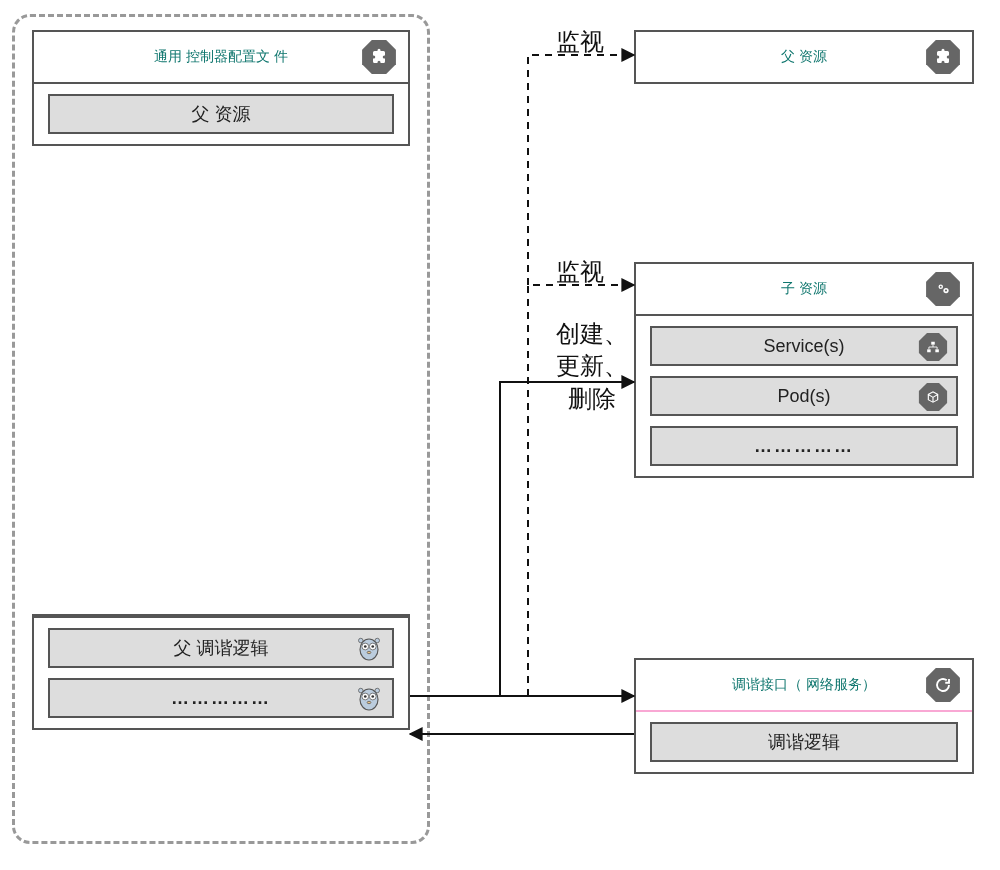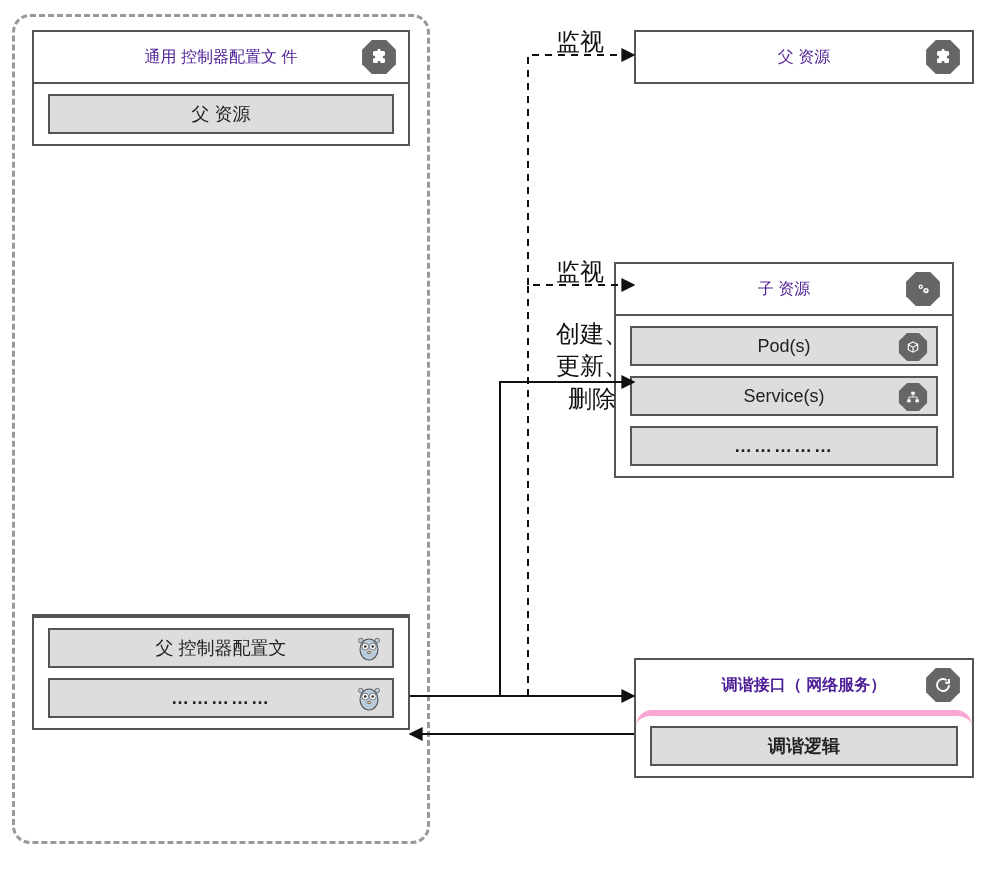--- a/index.html
+++ b/index.html
@@ -16,22 +16,22 @@
     position: absolute;
     border: 2px solid #555;
     background: #fff;
   }
   .box-title {
     display: flex;
     align-items: center;
     justify-content: center;
     position: relative;
     height: 50px;
-    font-size: 16px;
-    color: #4c1d95;
+    font-size: 14px;
+    color: #0f766e;
   }
   .box-title .octicon {
     position: absolute;
     right: 10px;
     top: 6px;
   }
   .item {
     margin: 10px 14px;
     height: 40px;
     background: #ddd;
@@ -103,21 +103,21 @@
   <div style="border-top:2px solid #555;">
     <div class="item">
         <span>父 资源</span>
       </div>
   </div>
 </div>
 
 <div class="box" style="left:32px; top:614px; width:378px;">
   <div style="border-top:2px solid #555;">
     <div class="item">
-      <span>父 控制器配置文</span>
+      <span>父 调谐逻辑</span>
       <span class="gopher">
         <svg viewBox="0 0 40 40">
             <ellipse cx="20" cy="22" rx="12" ry="14" fill="#bcd" stroke="#555" stroke-width="1.5"></ellipse>
             <circle cx="15" cy="18" r="4.5" fill="#fff" stroke="#555"></circle>
             <circle cx="25" cy="18" r="4.5" fill="#fff" stroke="#555"></circle>
             <circle cx="15" cy="18" r="1.8" fill="#333"></circle>
             <circle cx="25" cy="18" r="1.8" fill="#333"></circle>
             <ellipse cx="20" cy="26" rx="2.5" ry="1.6" fill="#e9c48a" stroke="#555"></ellipse>
             <ellipse cx="9" cy="10" rx="3" ry="3" fill="#bcd" stroke="#555"></ellipse>
             <ellipse cx="31" cy="10" rx="3" ry="3" fill="#bcd" stroke="#555"></ellipse>
@@ -148,77 +148,77 @@
     <span class="octicon">
       <span class="oct">
           <svg viewBox="0 0 24 24" width="18" height="18" fill="#fff">
             <path d="M14 3a2 2 0 0 0-4 0v1H6a2 2 0 0 0-2 2v4h1a2 2 0 1 1 0 4H4v4a2 2 0 0 0 2 2h4v-1a2 2 0 1 1 4 0v1h4a2 2 0 0 0 2-2v-4h-1a2 2 0 1 1 0-4h1V6a2 2 0 0 0-2-2h-4V3z"></path>
           </svg>
         </span>
     </span>
   </div>
 </div>
 
-<div class="box" style="left:614px; top:262px; width:340px;">
+<div class="box" style="left:634px; top:262px; width:340px;">
   <div class="box-title">
     <span>子 资源</span>
     <span class="octicon">
       <span class="oct">
           <svg viewBox="0 0 24 24" width="18" height="18" fill="#fff">
             <circle cx="9" cy="9" r="3"></circle>
             <circle cx="16" cy="14" r="3.5"></circle>
             <circle cx="9" cy="9" r="1.2" fill="#666"></circle>
             <circle cx="16" cy="14" r="1.4" fill="#666"></circle>
           </svg>
         </span>
     </span>
   </div>
   <div style="border-top:2px solid #555;">
-    <div class="item">
-      <span>Pod(s)</span>
-      <span style="position:absolute; right:8px; top:4px;">
-        <span class="oct-small">
-            <svg viewBox="0 0 24 24" width="14" height="14" fill="#fff">
-              <path d="M12 2 3 7v10l9 5 9-5V7l-9-5zm0 2.3 6.5 3.6L12 11.5 5.5 7.9 12 4.3zM5 9.4l6 3.3v7L5 16.4v-7zm8 10.3v-7l6-3.3v7l-6 3.3z"></path>
-            </svg>
-          </span>
-      </span>
-    </div>
     <div class="item">
       <span>Service(s)</span>
       <span style="position:absolute; right:8px; top:4px;">
         <span class="oct-small">
             <svg viewBox="0 0 24 24" width="14" height="14" fill="#fff">
               <rect x="9" y="3" width="6" height="5"></rect>
               <rect x="2" y="16" width="6" height="5"></rect>
               <rect x="16" y="16" width="6" height="5"></rect>
               <path d="M12 8v4M12 12H5v4M12 12h7v4" stroke="#fff" stroke-width="1.5" fill="none"></path>
             </svg>
           </span>
       </span>
     </div>
     <div class="item">
+      <span>Pod(s)</span>
+      <span style="position:absolute; right:8px; top:4px;">
+        <span class="oct-small">
+            <svg viewBox="0 0 24 24" width="14" height="14" fill="#fff">
+              <path d="M12 2 3 7v10l9 5 9-5V7l-9-5zm0 2.3 6.5 3.6L12 11.5 5.5 7.9 12 4.3zM5 9.4l6 3.3v7L5 16.4v-7zm8 10.3v-7l6-3.3v7l-6 3.3z"></path>
+            </svg>
+          </span>
+      </span>
+    </div>
+    <div class="item">
         <span class="dots-text">……………</span>
       </div>
   </div>
 </div>
 
-<div class="box" style="left:634px; top:658px; width:340px;font-weight:bold;">
+<div class="box" style="left:634px; top:658px; width:340px;">
   <div class="box-title">
     <span>调谐接口（ 网络服务）</span>
     <span class="octicon">
       <span class="oct">
           <svg viewBox="0 0 24 24" width="18" height="18" fill="none" stroke="#fff" stroke-width="2.5">
             <path d="M20 12a8 8 0 1 1-3-6.2"></path>
             <path d="M20 4v5h-5"></path>
           </svg>
         </span>
     </span>
   </div>
-  <div style="border-top:6px solid #f9a8d4;border-radius:16px;">
+  <div style="border-top:2px solid #f9a8d4;">
     <div class="item">
         <span>调谐逻辑</span>
       </div>
   </div>
 </div>
 
 <svg class="conn">
   <defs>
     <marker id="arrow" viewBox="0 0 10 10" refX="9" refY="5" markerWidth="7" markerHeight="7" orient="auto-start-reverse">
       <path d="M 0 0 L 10 5 L 0 10 z" fill="#111"></path>

